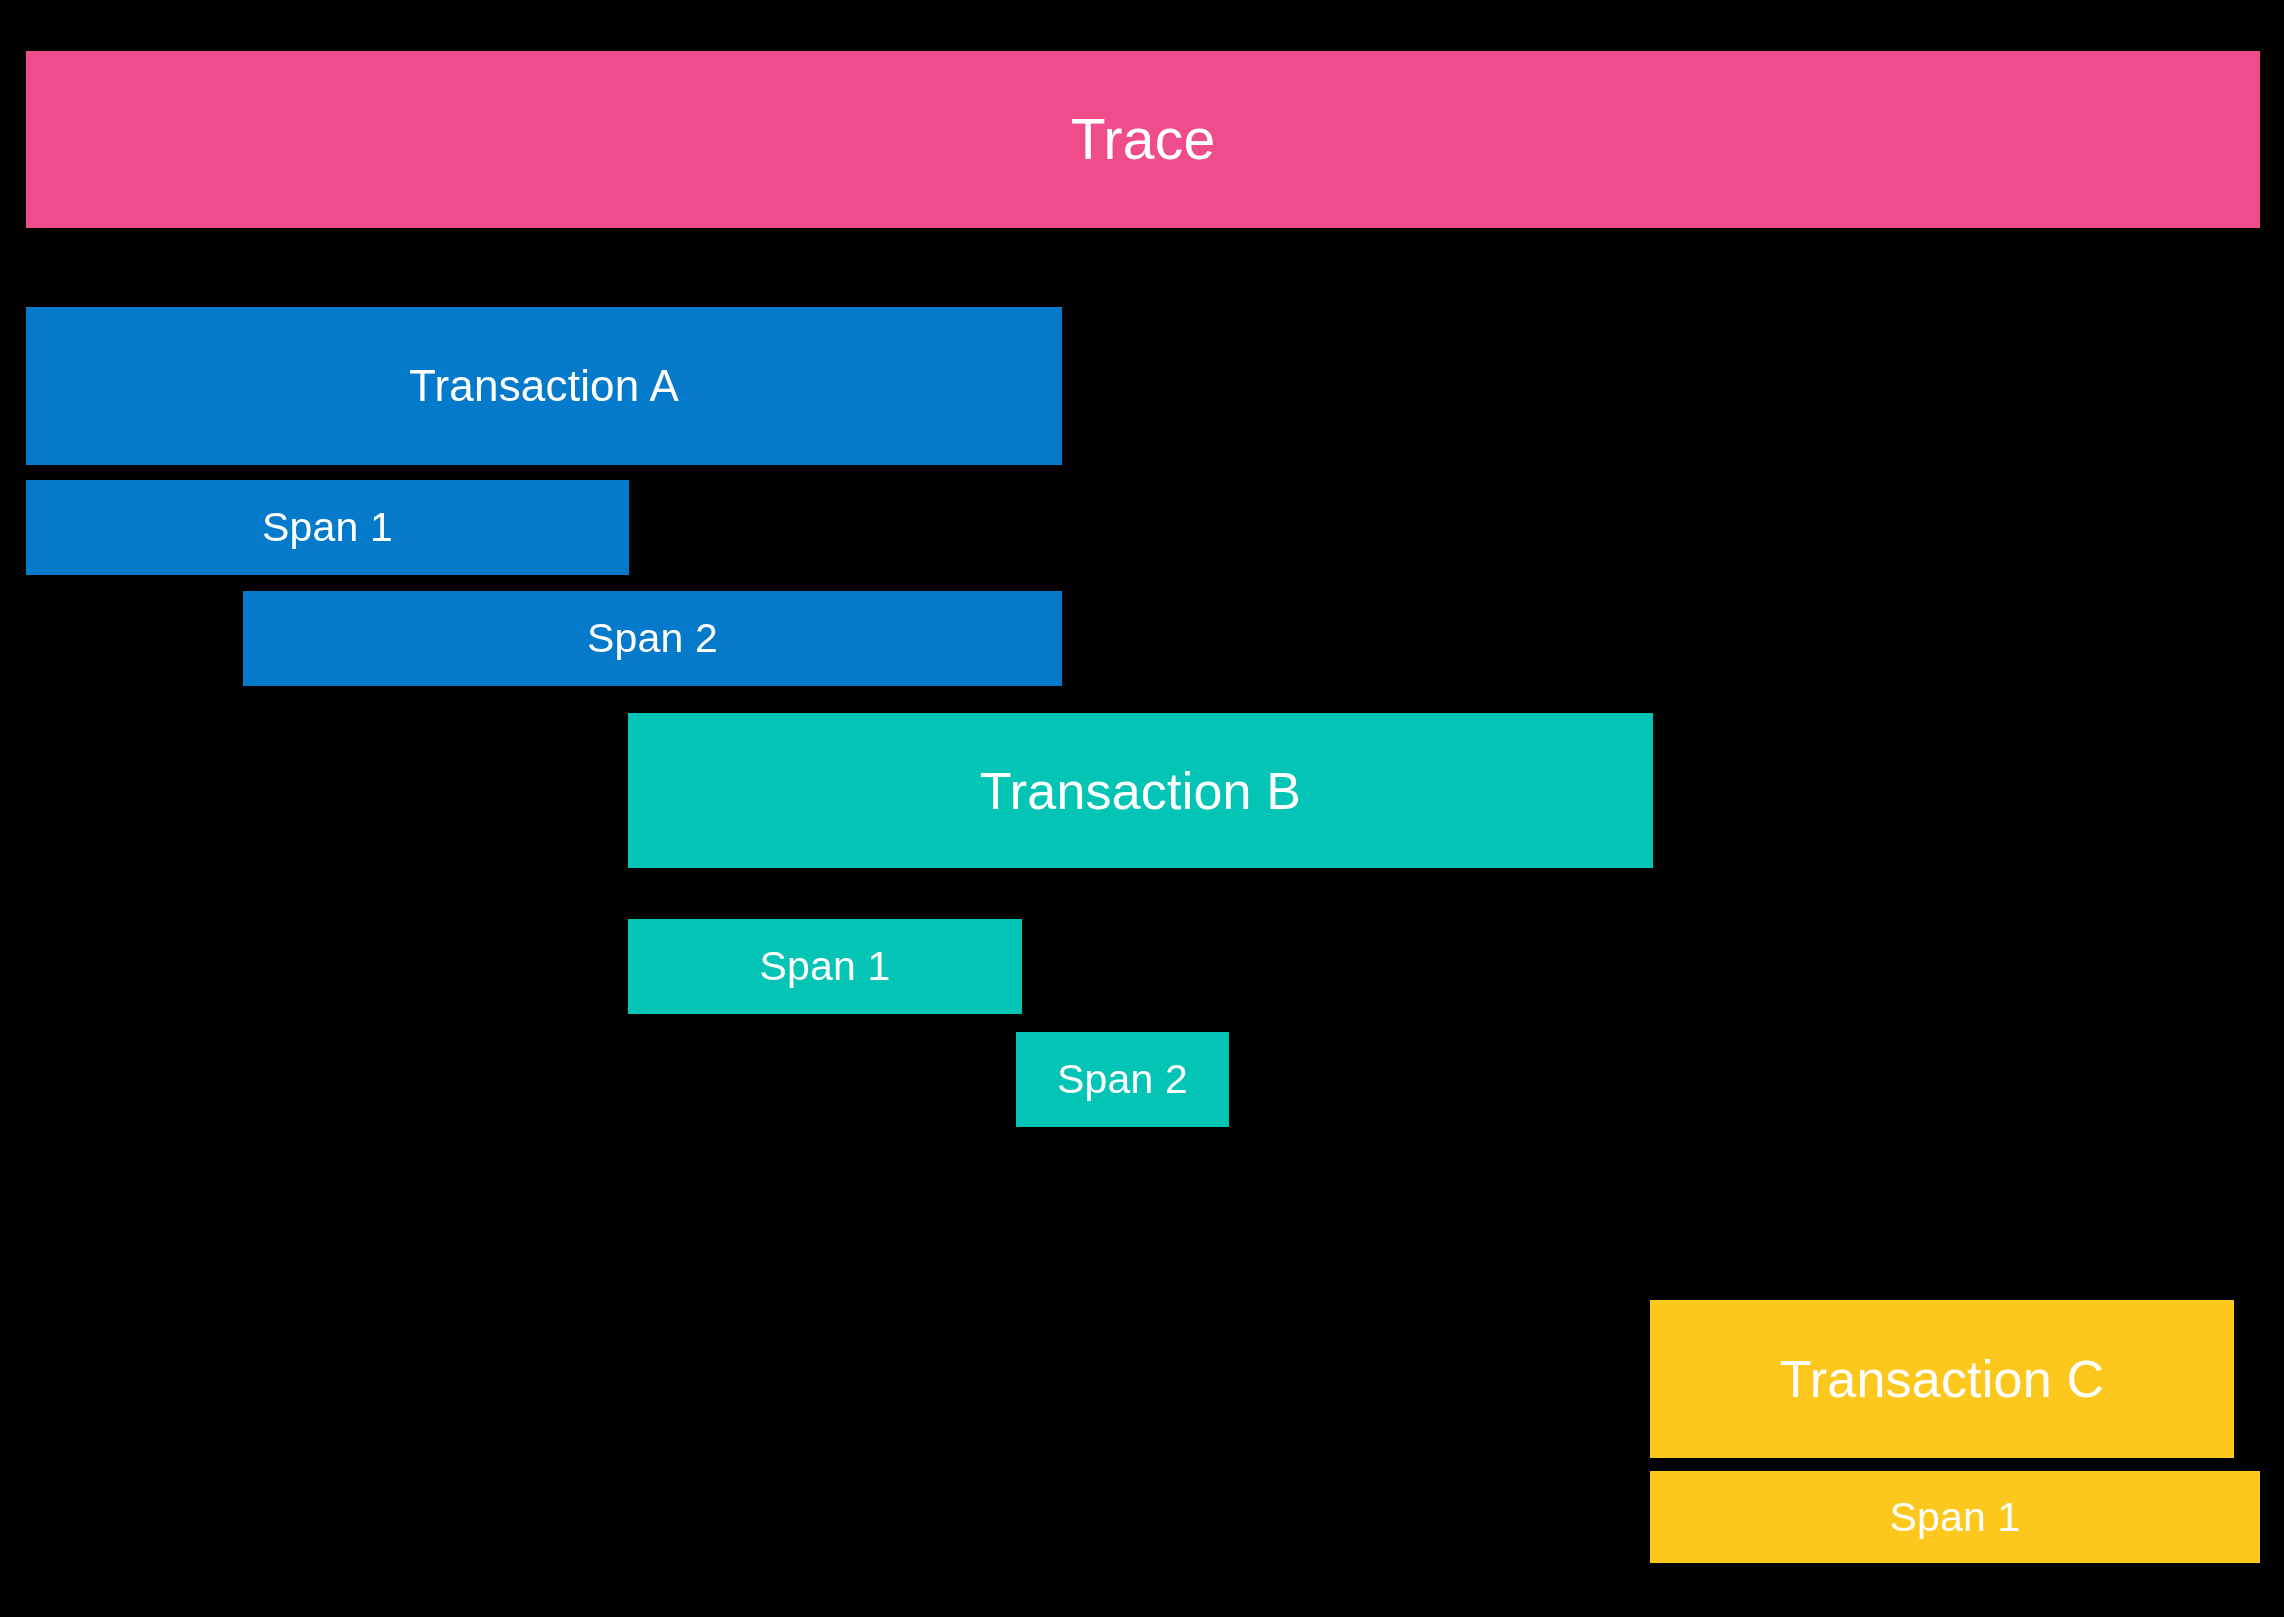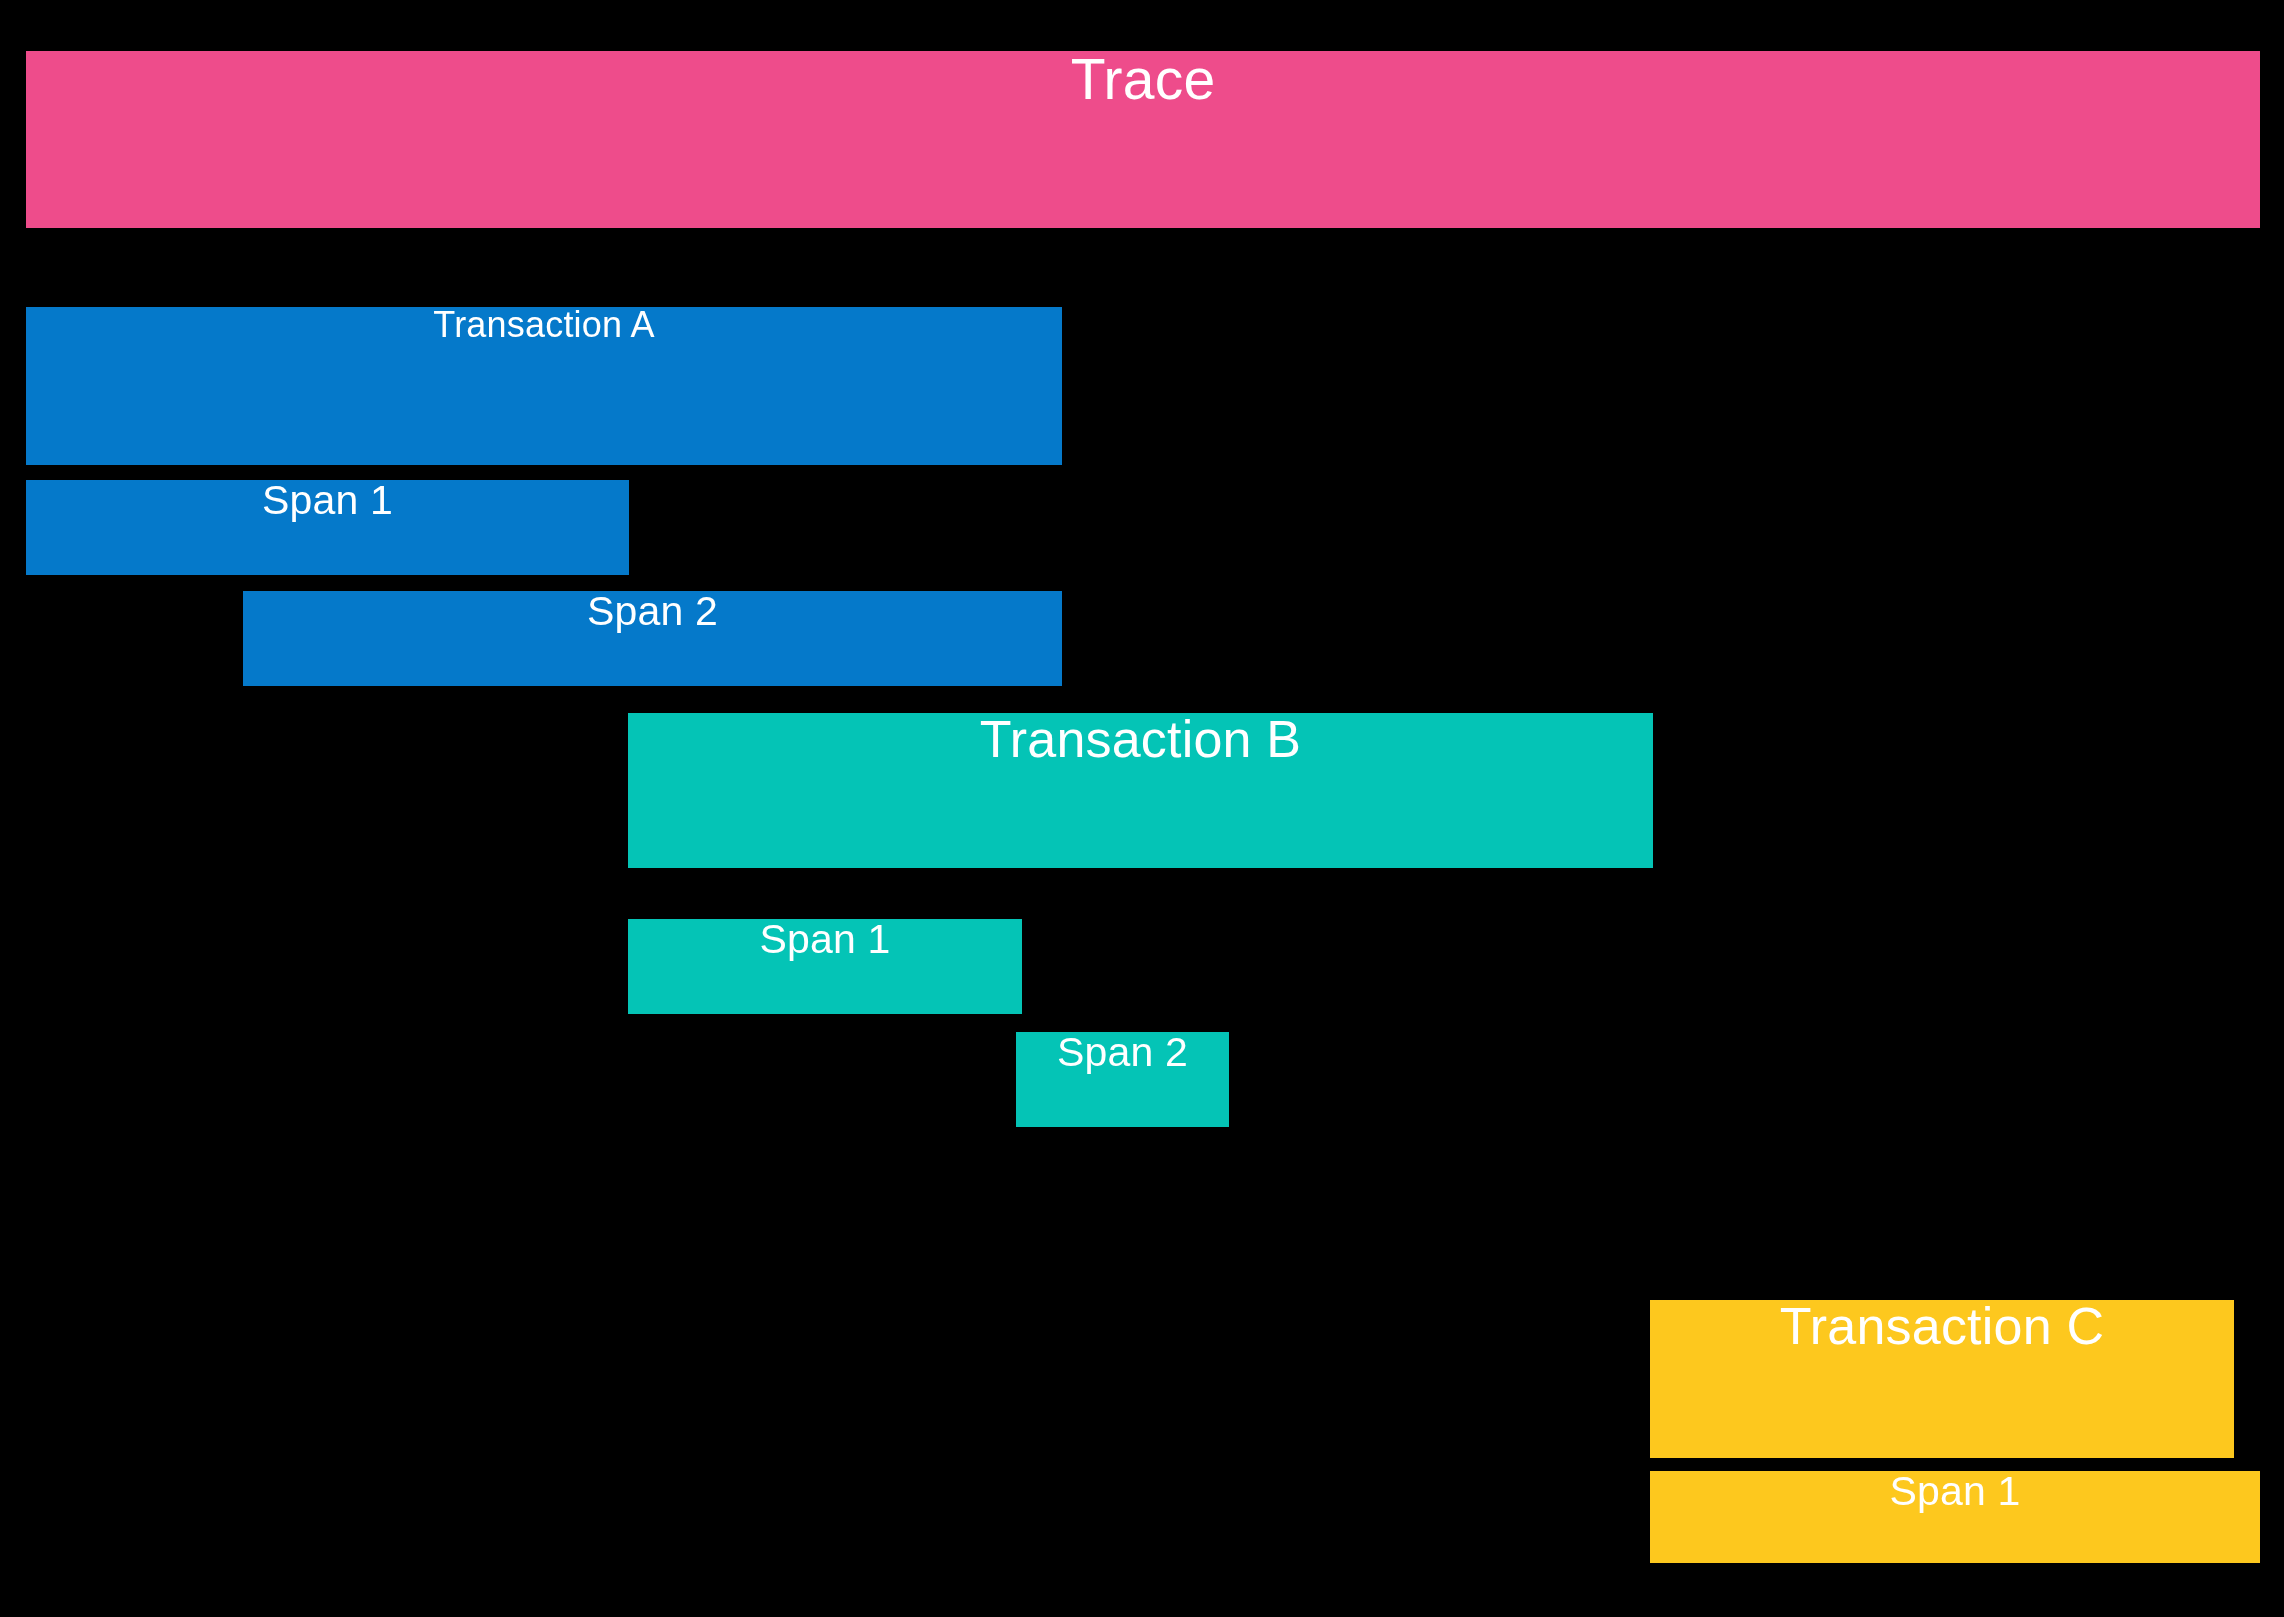--- a/index.html
+++ b/index.html
@@ -15,20 +15,21 @@
     position: relative;
     width: 2284px;
     height: 1618px;
     background: #000000;
     overflow: hidden;
   }
   .bar {
     position: absolute;
     box-sizing: border-box;
     display: flex;
+    align-items: center;
     justify-content: center;
     color: #ffffff;
     white-space: nowrap;
     overflow: visible;
     line-height: 1;
   }
   .bar-label {
     color: #ffffff;
     font-weight: 400;
     letter-spacing: 0.2px;
@@ -39,21 +40,21 @@
   .span-bar { }
 </style>
 </head>
 <body>
 
 <div id="canvas" style="background: rgb(0, 0, 0);">
     <div class="bar trace-bar" style="left: 26px; top: 51px; width: 2234px; height: 177px; background: rgb(238, 76, 139);">
       <span class="bar-label" style="font-size: 57px; color: rgb(255, 255, 255);">Trace</span>
     </div>
     <div class="bar txn-bar" style="left: 26px; top: 307px; width: 1036px; height: 158px; background: rgb(5, 121, 202);">
-      <span class="bar-label" style="font-size: 36px; color: rgb(255, 255, 255);">Transaction A</span>
+      <span class="bar-label" style="font-size: 44px; color: rgb(255, 255, 255);">Transaction A</span>
     </div>
     <div class="bar span-bar" style="left: 26px; top: 480px; width: 603px; height: 95px; background: rgb(5, 121, 202);">
       <span class="bar-label" style="font-size: 41px; color: rgb(255, 255, 255);">Span 1</span>
     </div>
     <div class="bar span-bar" style="left: 243px; top: 591px; width: 819px; height: 95px; background: rgb(5, 121, 202);">
       <span class="bar-label" style="font-size: 41px; color: rgb(255, 255, 255);">Span 2</span>
     </div>
     <div class="bar txn-bar" style="left: 628px; top: 713px; width: 1025px; height: 155px; background: rgb(4, 196, 182);">
       <span class="bar-label" style="font-size: 52px; color: rgb(255, 255, 255);">Transaction B</span>
     </div>

